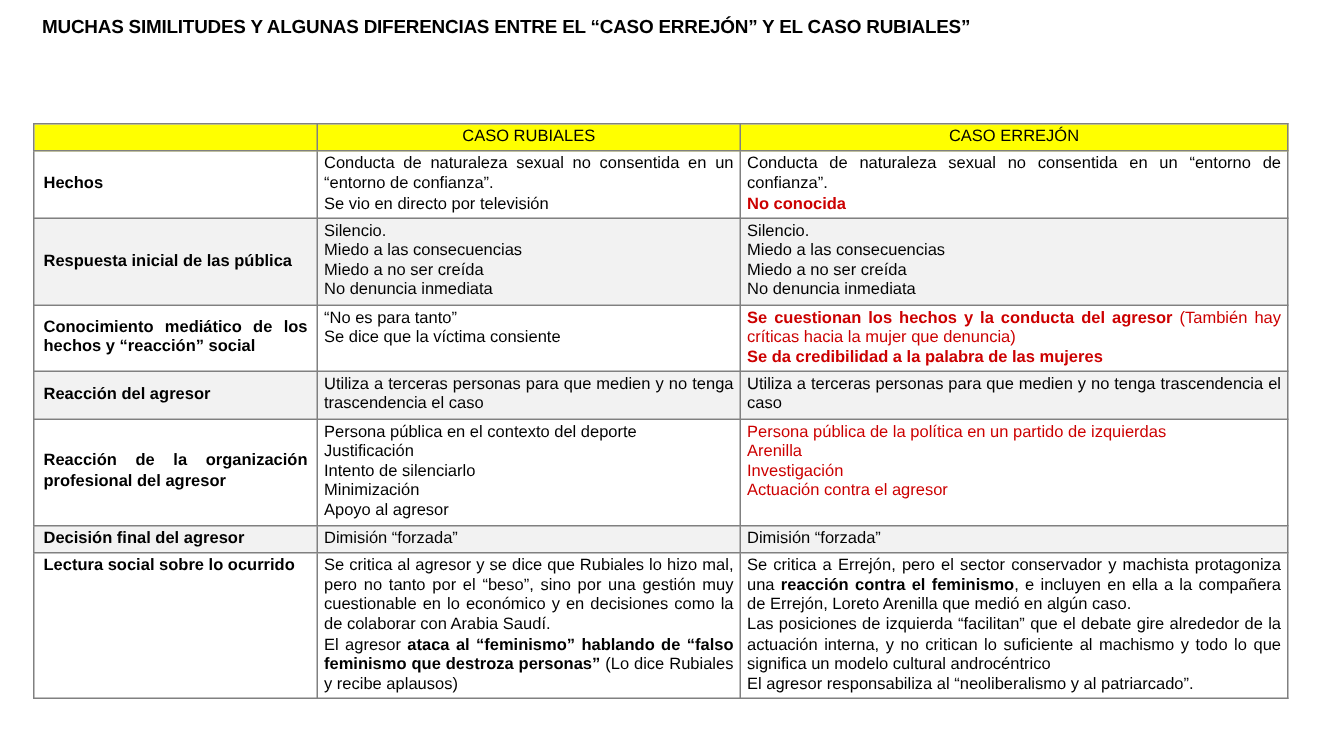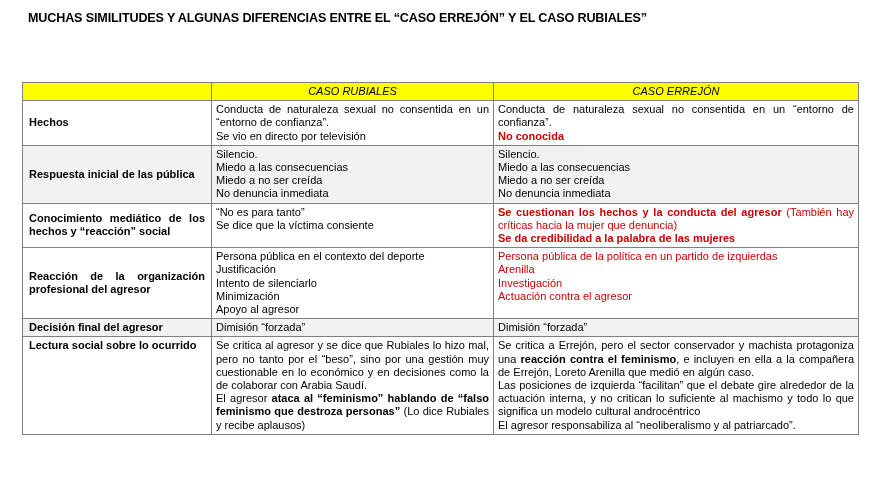--- a/index.html
+++ b/index.html
@@ -64,21 +64,20 @@
   col.c-err   { width: 365px; }
 
   thead th {
     background: #ffff00;
     text-align: center;
     font-weight: bold;
     font-size: 11px;
     padding: 1px 4px;
     line-height: 13px;
     height: 15px;
-    font-style: italic;
   }
   thead th.blank-head { background: #ffff00; }
 
   td.label {
     font-weight: bold;
     text-align: justify;
     text-justify: inter-word;
     vertical-align: middle;
     padding-left: 6px;
     padding-right: 6px;
@@ -163,20 +162,31 @@
         <td class="cell">
           <span class="line nojust">“No es para tanto”</span>
           <span class="line nojust">Se dice que la víctima consiente</span>
         </td>
         <td class="cell red">
           <span class="b">Se cuestionan los hechos y la conducta del agresor</span><span> (También hay críticas hacia la mujer que denuncia)</span>
           <span class="line b nojust">Se da credibilidad a la palabra de las mujeres</span>
         </td>
       </tr>
 
+      <tr class="shade">
+        <td class="label">
+          <span class="lbl-inner">Reacción del agresor</span>
+        </td>
+        <td class="cell">
+          <span class="line just">Utiliza a terceras personas para que medien y no tenga trascendencia el caso</span>
+        </td>
+        <td class="cell">
+          <span class="line just">Utiliza a terceras personas para que medien y no tenga trascendencia el caso</span>
+        </td>
+      </tr>
 
       <tr class="plain">
         <td class="label">
           <span class="lbl-inner">Reacción de la organización profesional del agresor</span>
         </td>
         <td class="cell">
           <span class="line nojust">Persona pública en el contexto del deporte</span>
           <span class="line nojust">Justificación</span>
           <span class="line nojust">Intento de silenciarlo</span>
           <span class="line nojust">Minimización</span>

